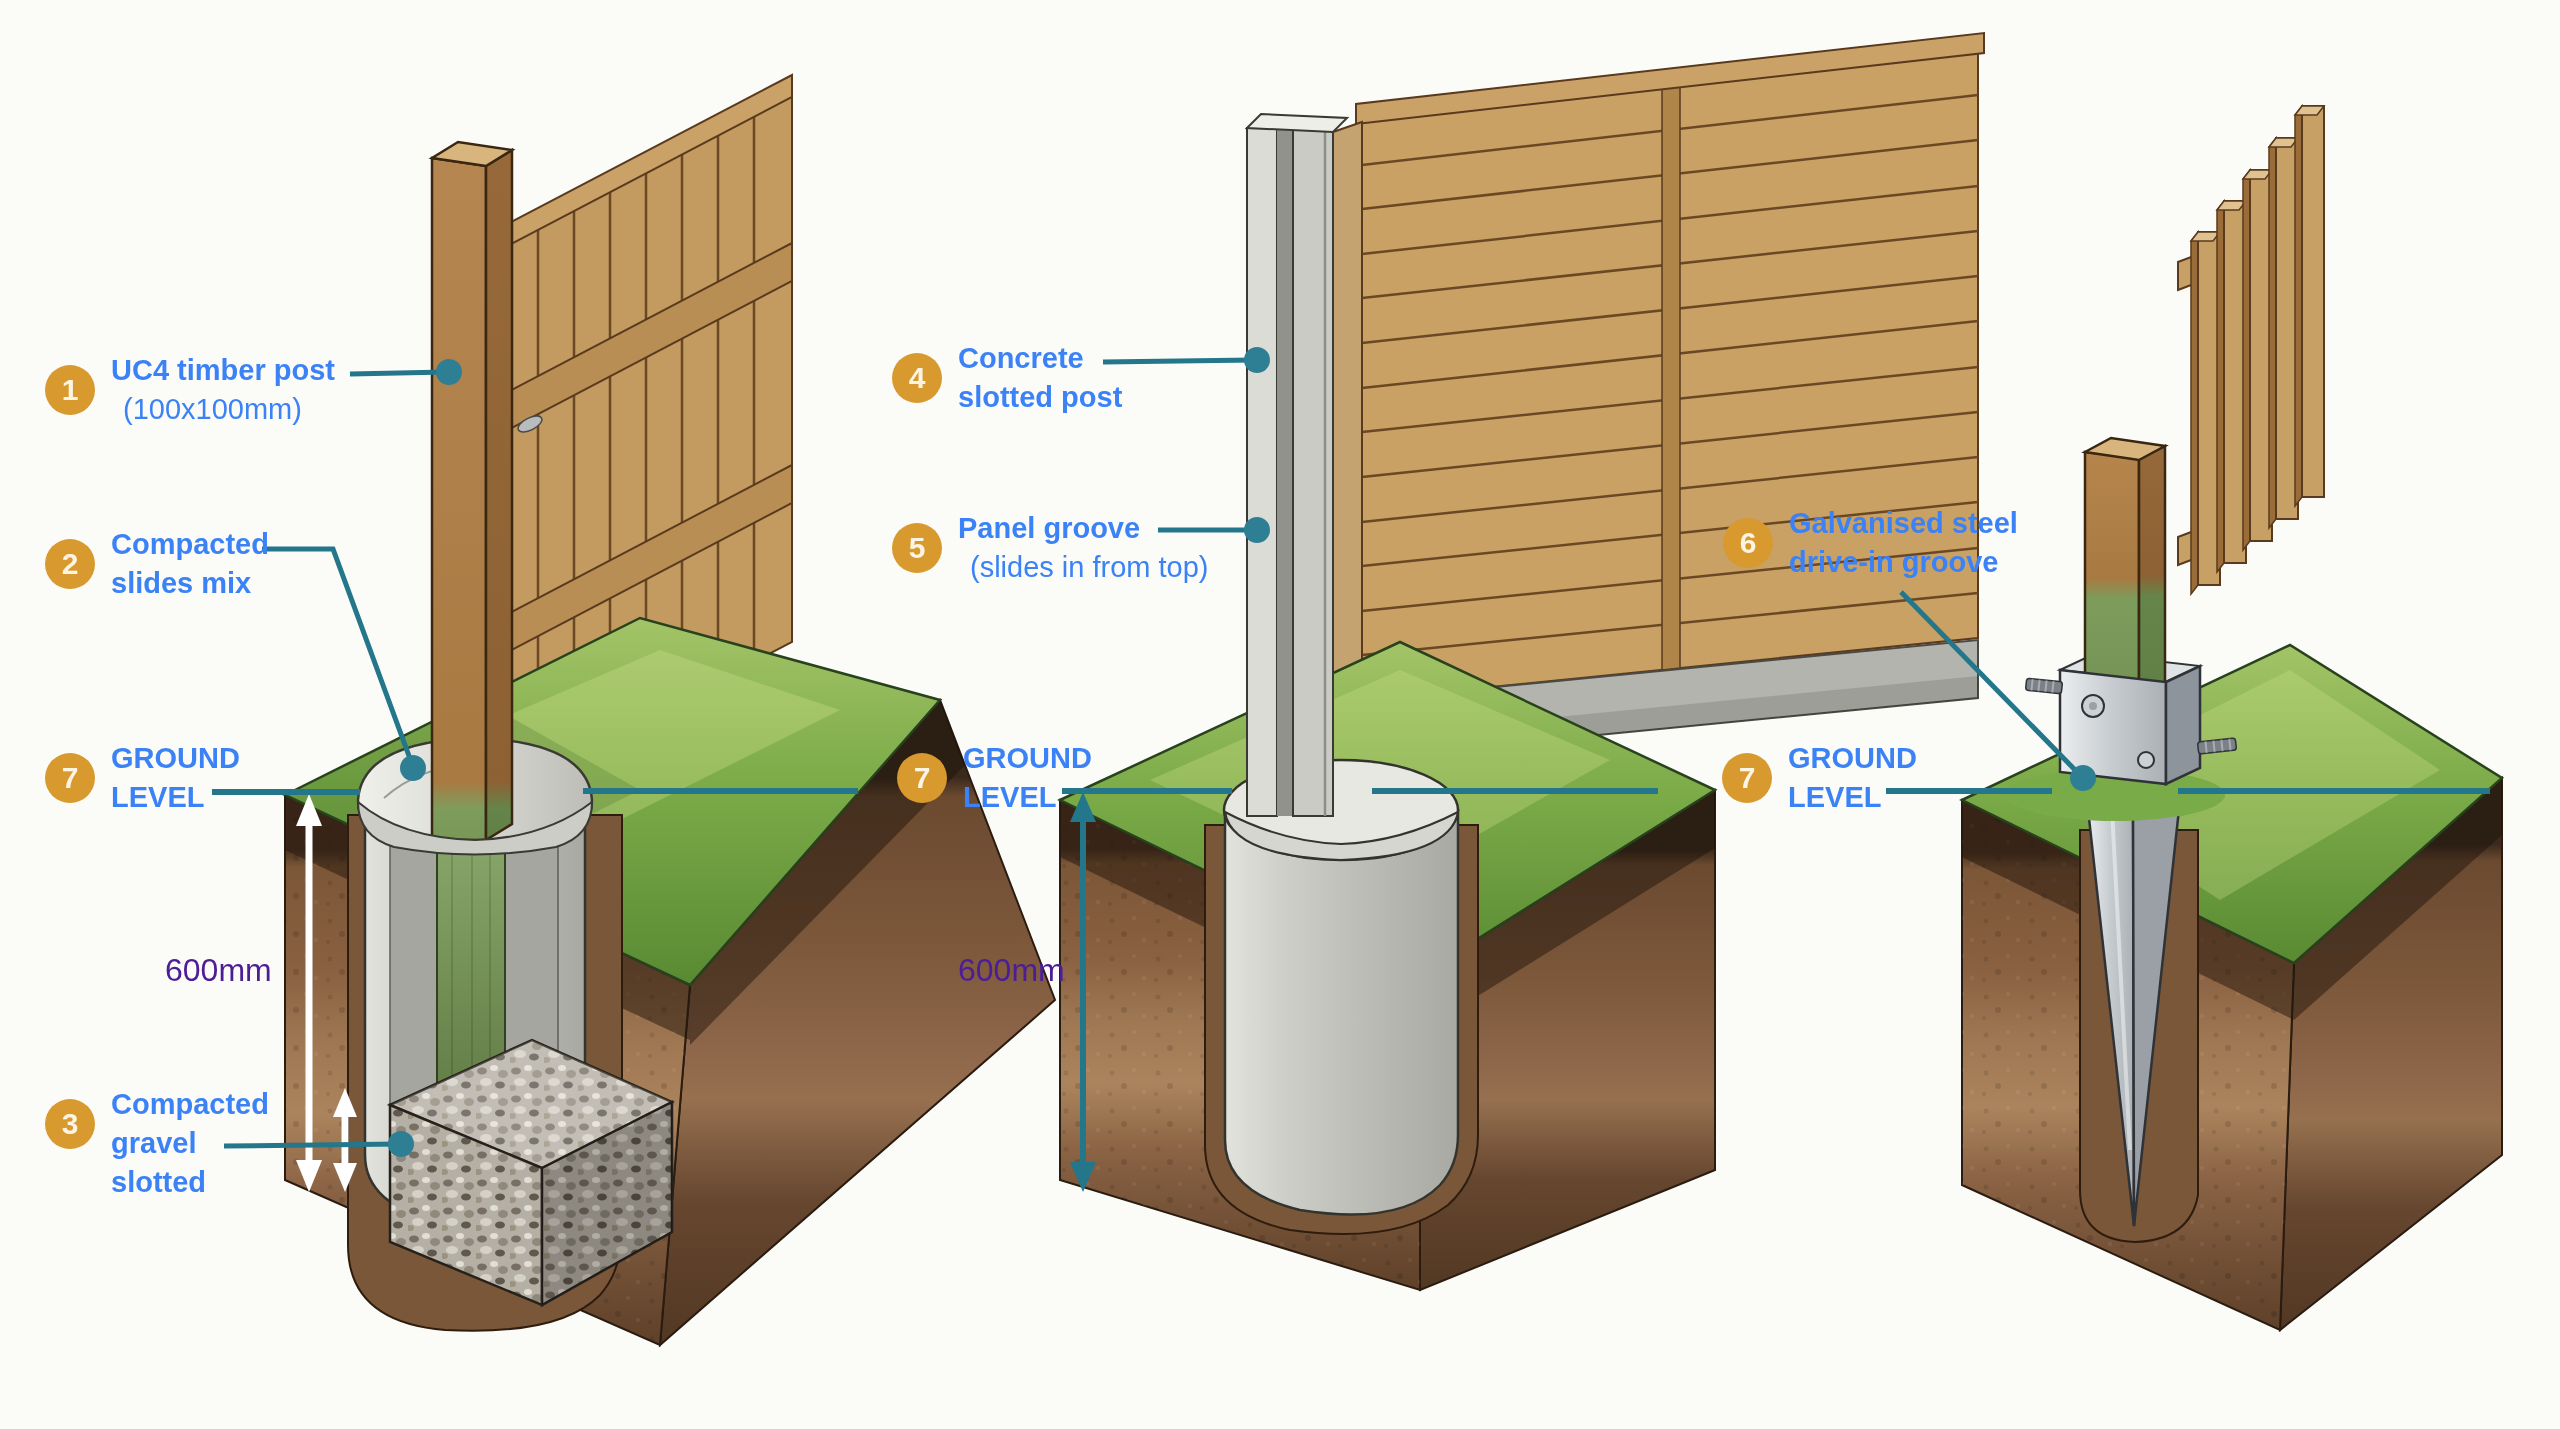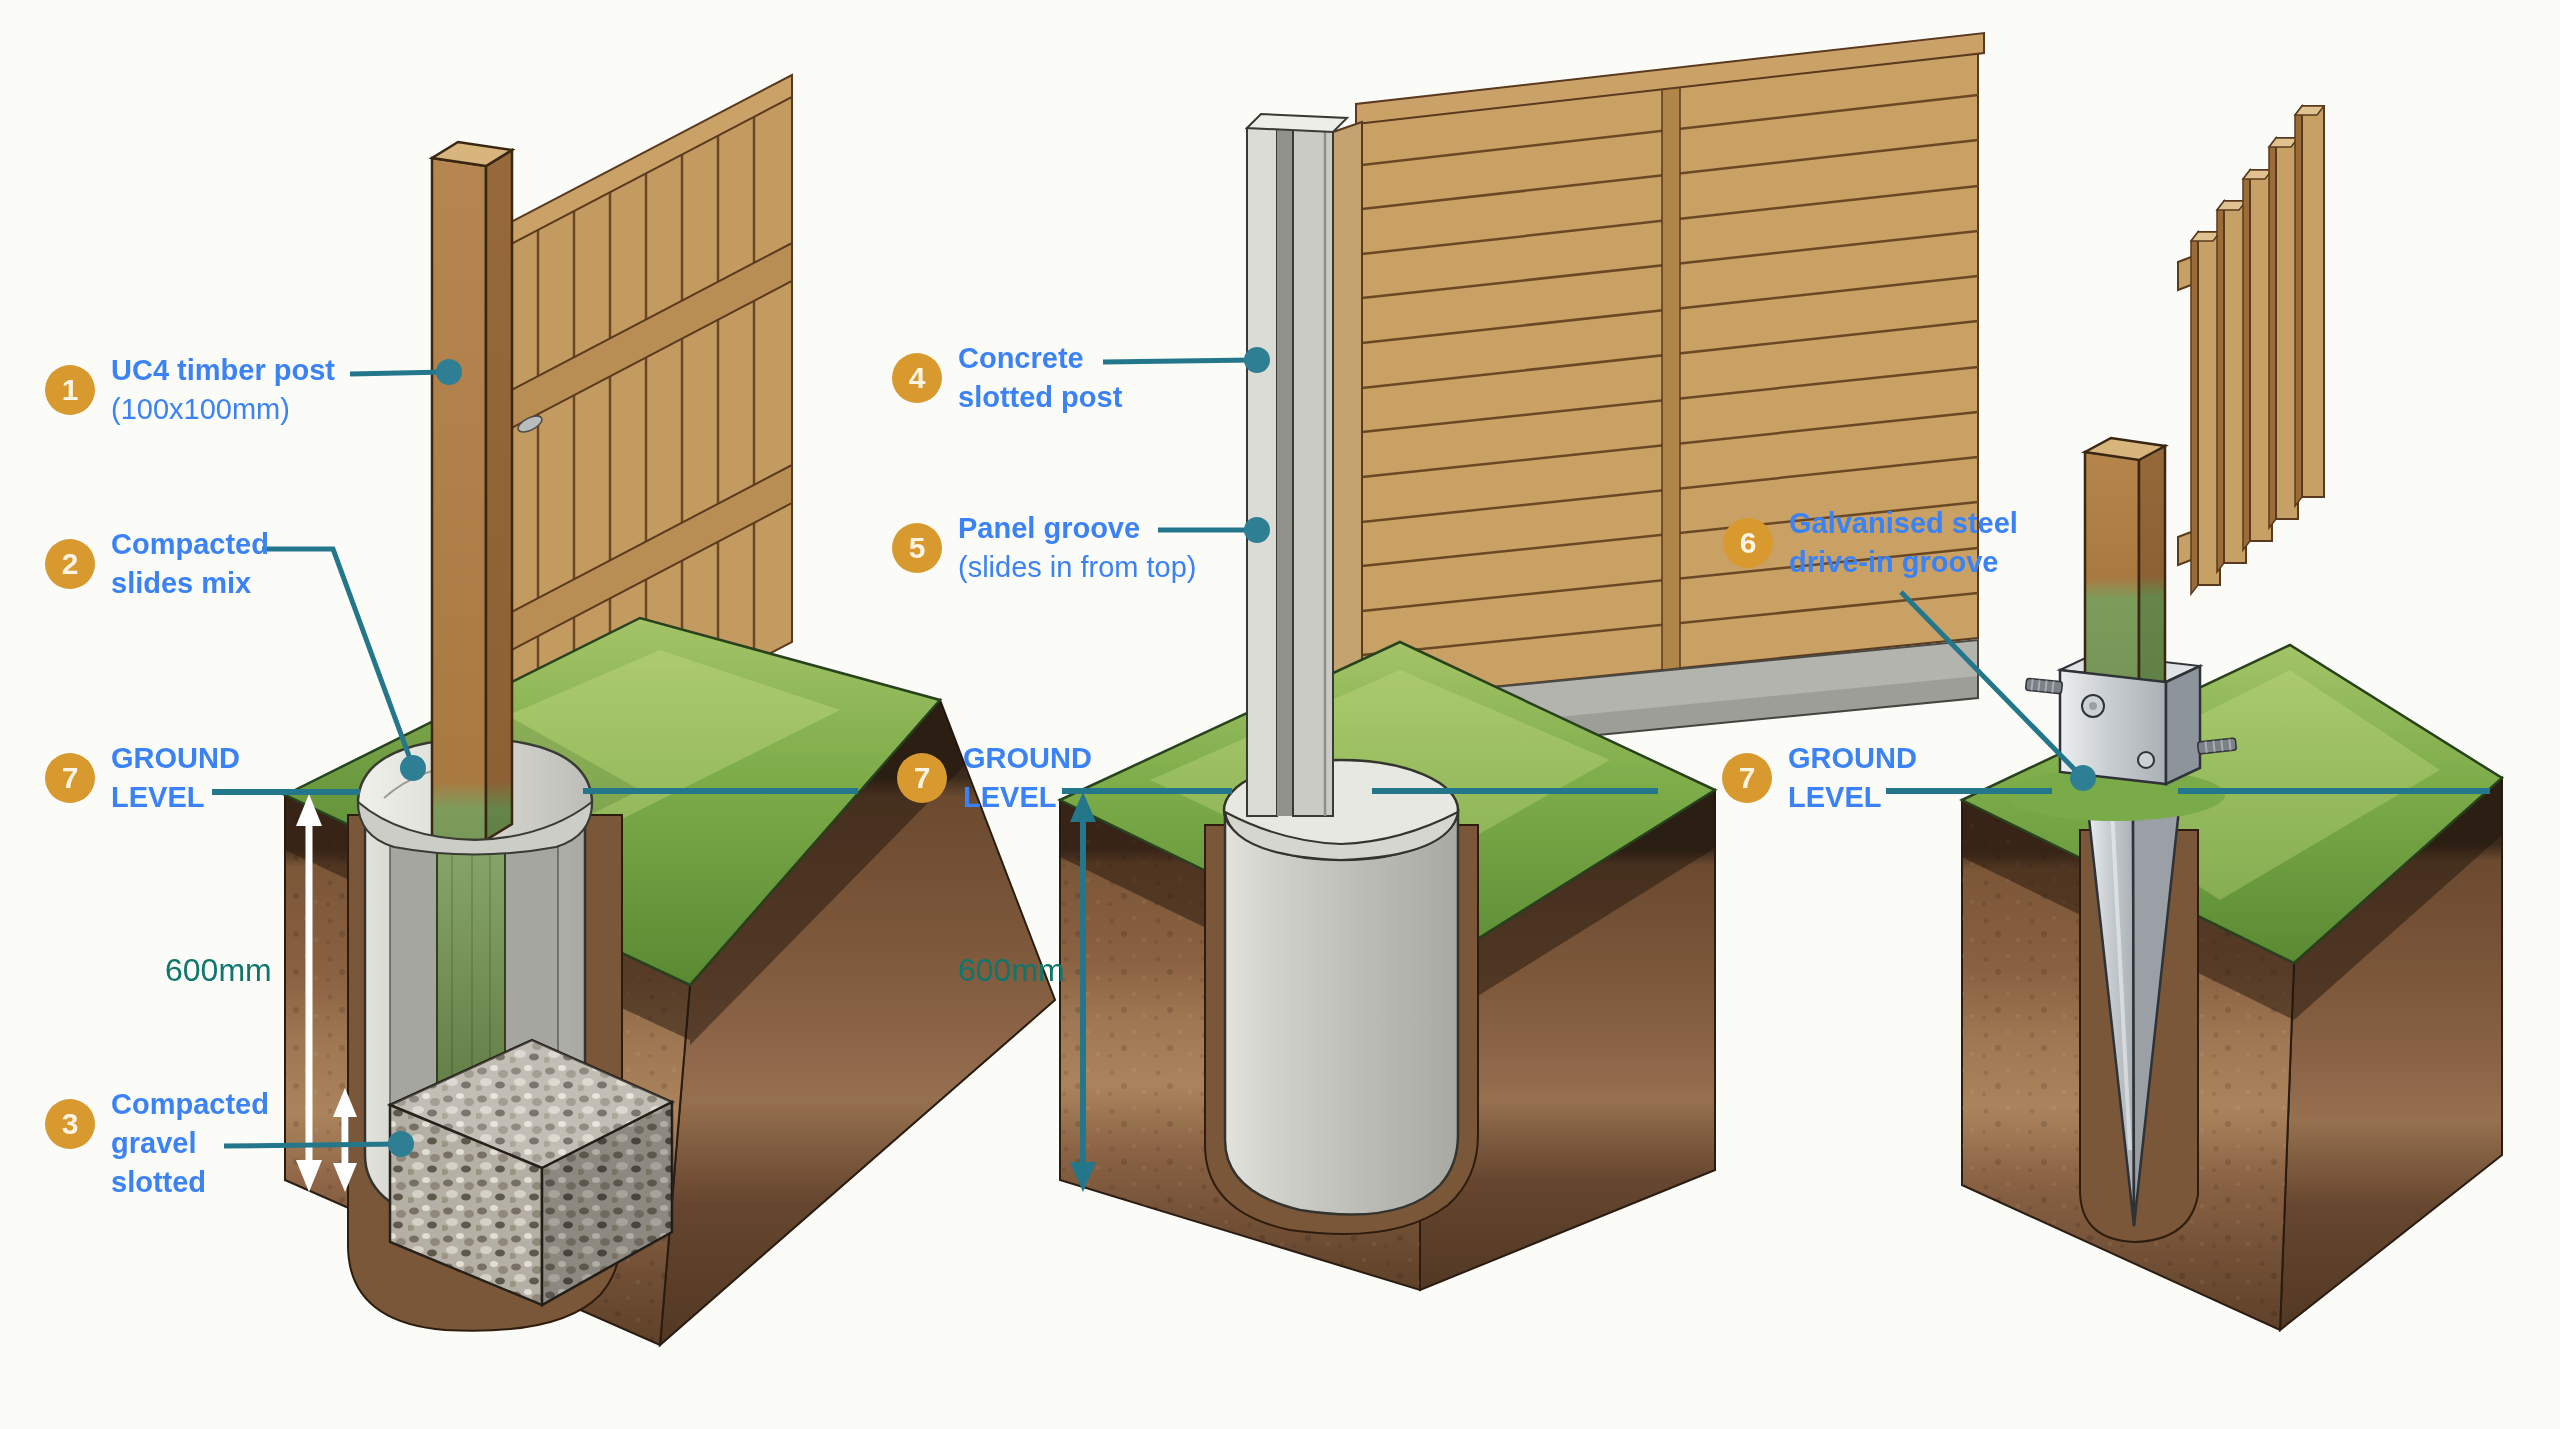--- a/index.html
+++ b/index.html
@@ -6,22 +6,22 @@
   .canvas{position:relative;width:2560px;height:1429px;background:#fbfbf8;overflow:hidden;
           font-family:"Liberation Sans", sans-serif;}
   .art{position:absolute;left:0;top:0;z-index:1;}
   .callout{position:absolute;display:flex;gap:16px;align-items:center;z-index:2;}
   .callout.align-top{align-items:flex-start;}
   .callout.align-top .badge{margin-top:14px;}
   .badge{width:50px;height:50px;border-radius:50%;background:#D8992E;color:#FDF4E3;
          font-weight:700;font-size:30px;display:flex;align-items:center;justify-content:center;
          flex:0 0 50px;}
   .ctext{font-weight:700;font-size:29px;line-height:39px;color:#3b82f6;white-space:nowrap;}
-  .ctext .sub{font-weight:400;}
-  .meas{position:absolute;font-size:32px;font-weight:400;color:#0f766e;z-index:2;white-space:nowrap;}
+  .ctext .sub{font-weight:400;margin-left:12px;}
+  .meas{position:absolute;font-size:32px;font-weight:400;color:#4c1d95;z-index:2;white-space:nowrap;}
 </style>
 </head>
 <body>
 
 <div class="canvas">
 
 <svg class="art" width="2560" height="1429" viewBox="0 0 2560 1429">
   <defs>
     <linearGradient id="soilL" x1="0" y1="0" x2="0" y2="1">
       <stop offset="0" stop-color="#4a3322"></stop>

